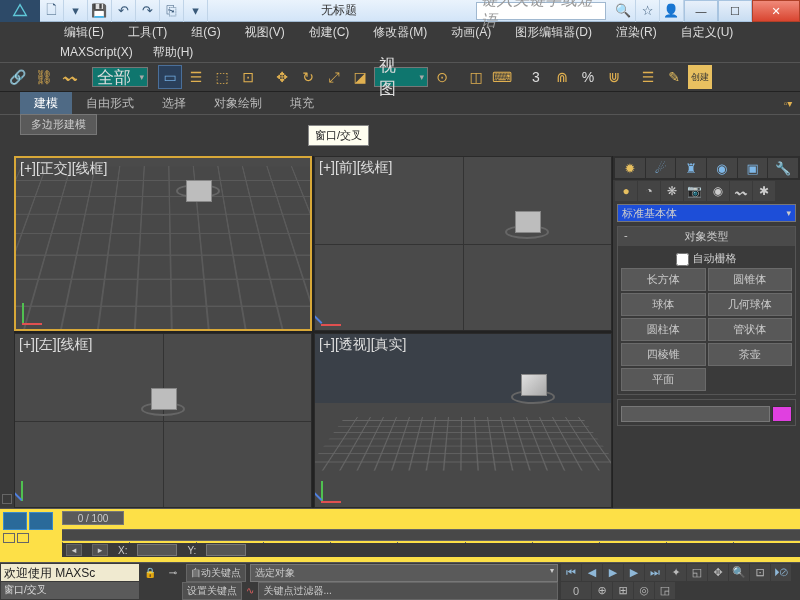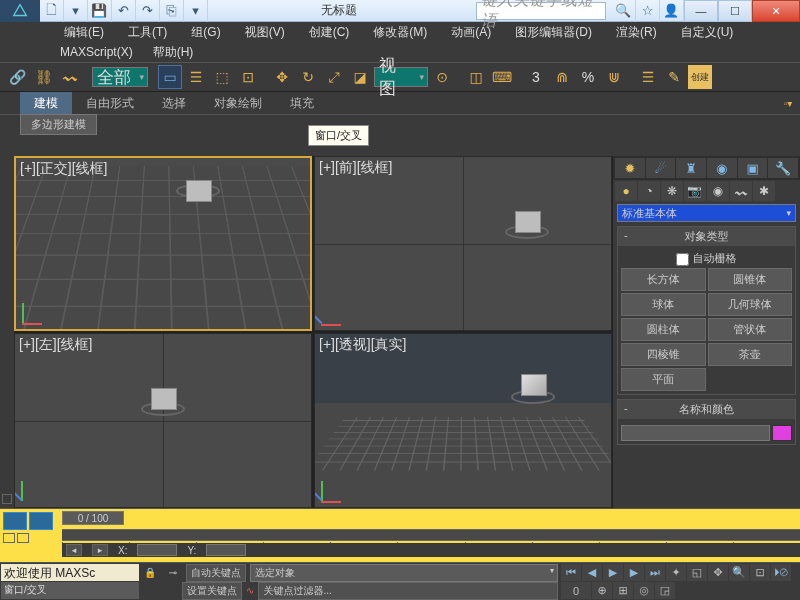--- a/index.html
+++ b/index.html
@@ -295,21 +295,20 @@
         <div class="obj-btn">几何球体</div>
         <div class="obj-btn">圆柱体</div>
         <div class="obj-btn">管状体</div>
         <div class="obj-btn">四棱锥</div>
         <div class="obj-btn">茶壶</div>
         <div class="obj-btn">平面</div>
       </div>
     </div>
   </div>
   <div class="rollout">
-    <div class="rollout-hdr">名称和颜色</div>
     <div class="rollout-body">
       <div class="color-row">
         <div class="color-input"></div>
         <div class="color-swatch"></div>
       </div>
     </div>
   </div>
 </div>
 
 <div class="timeline">

